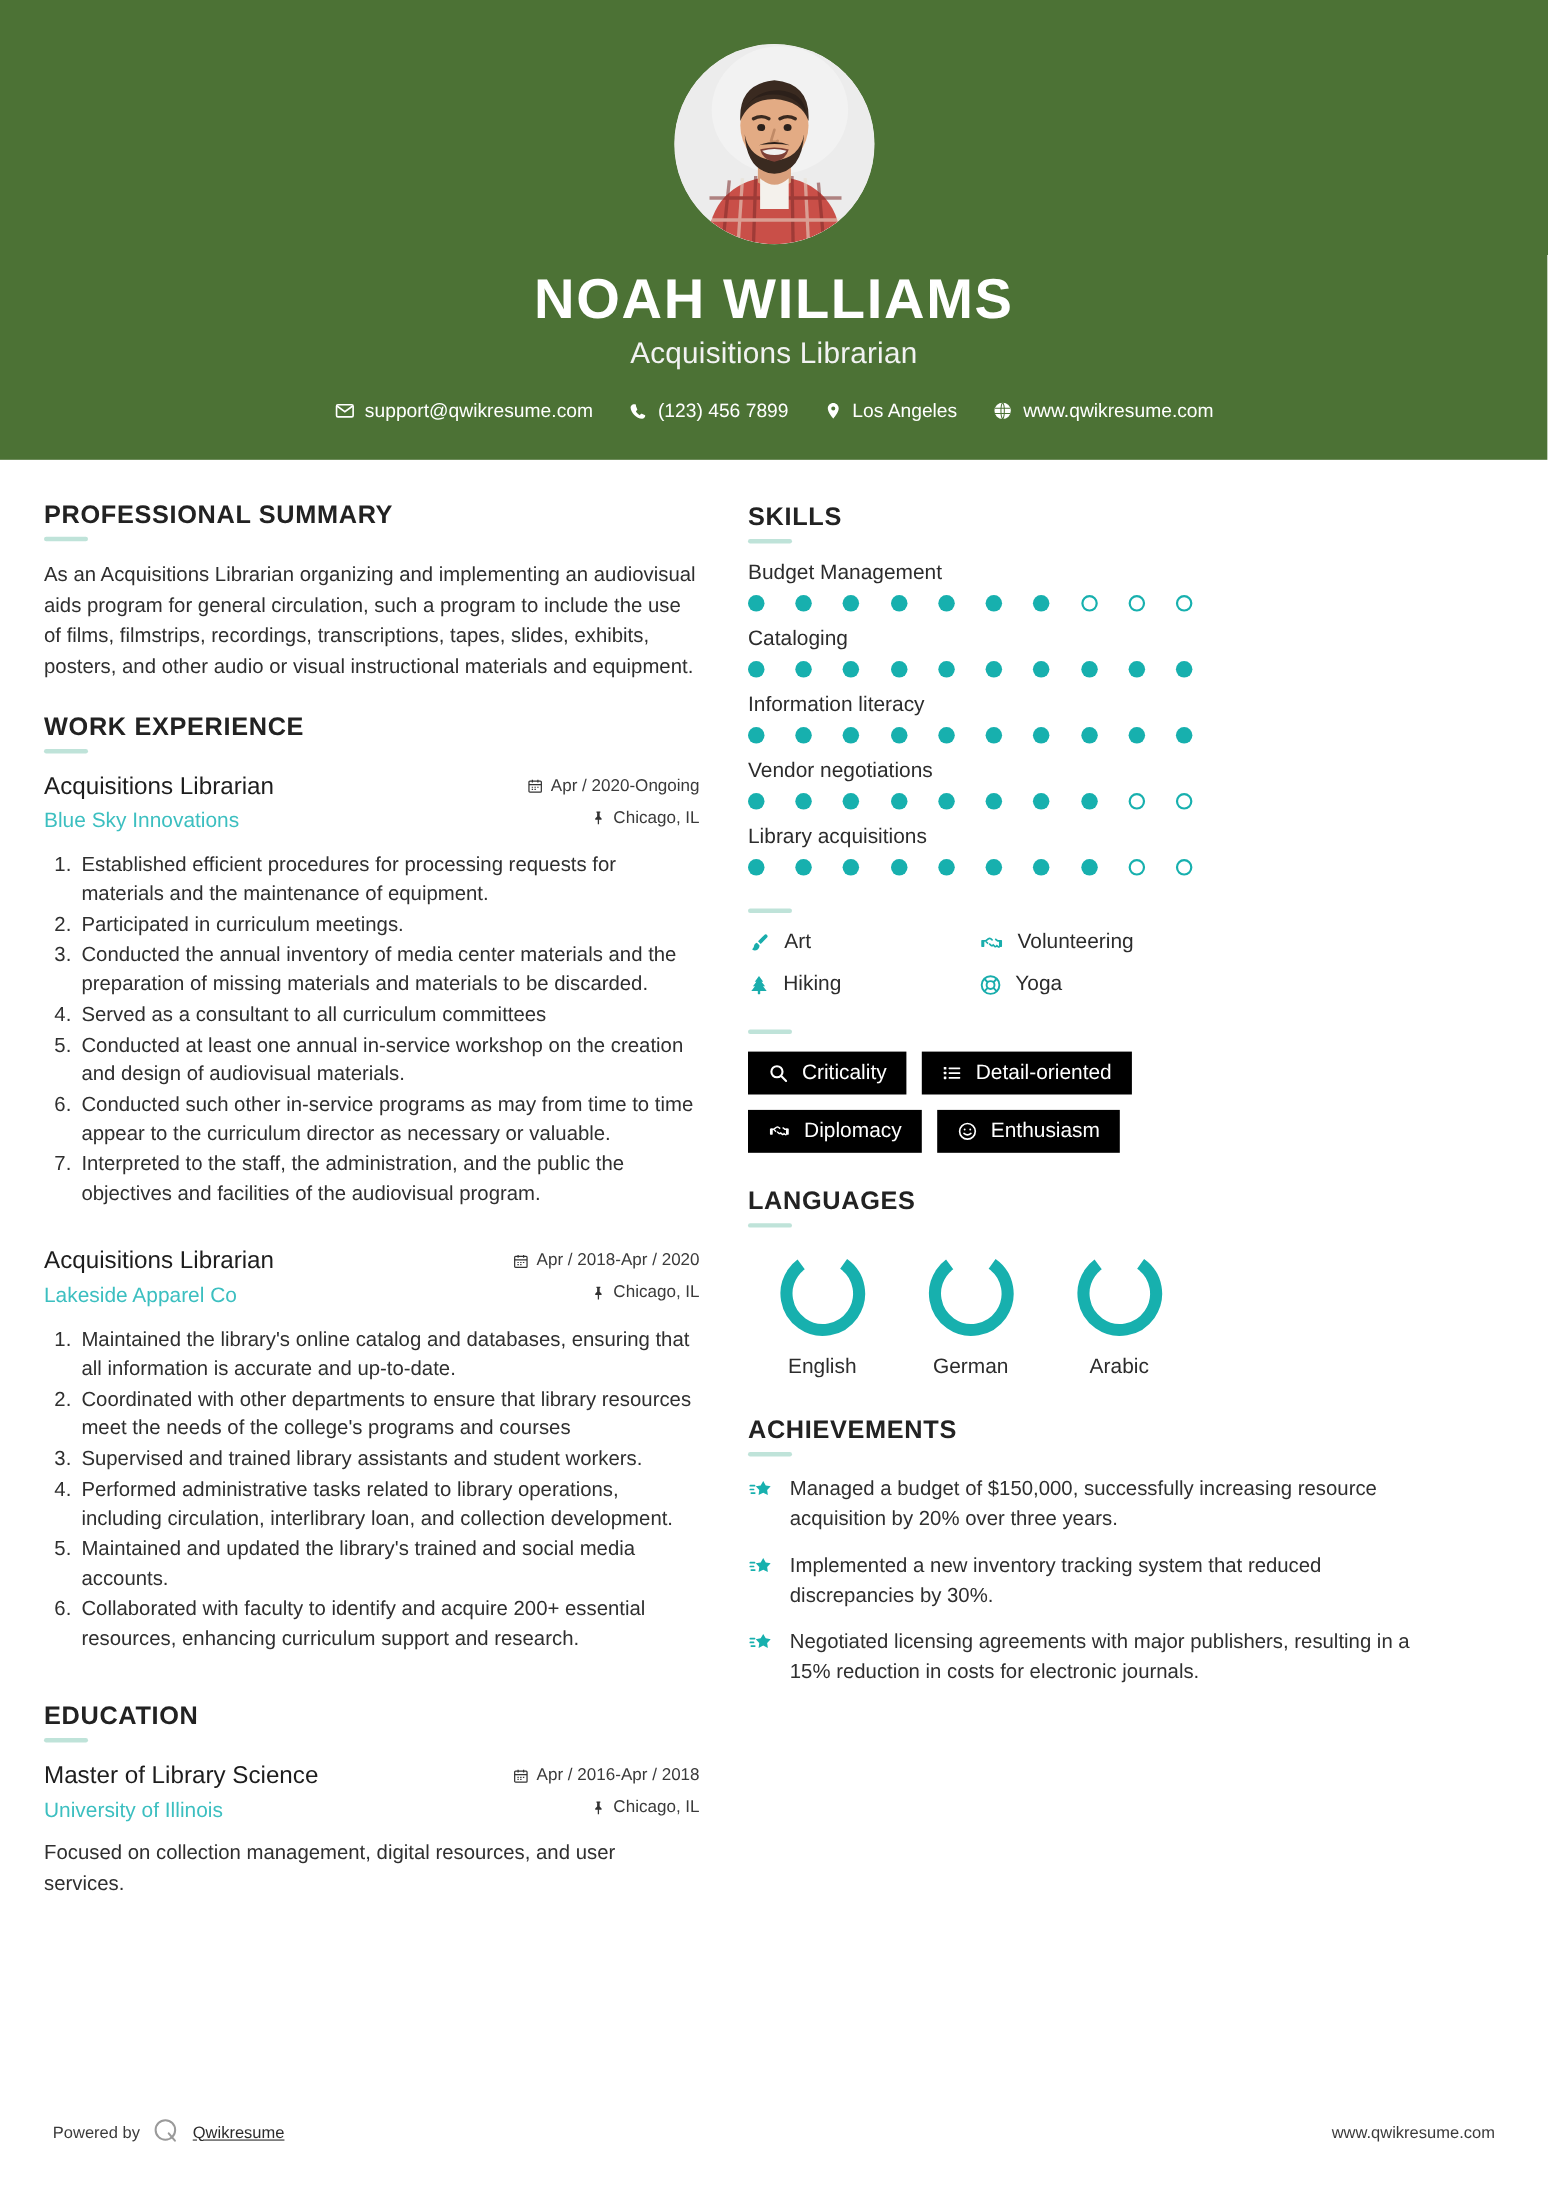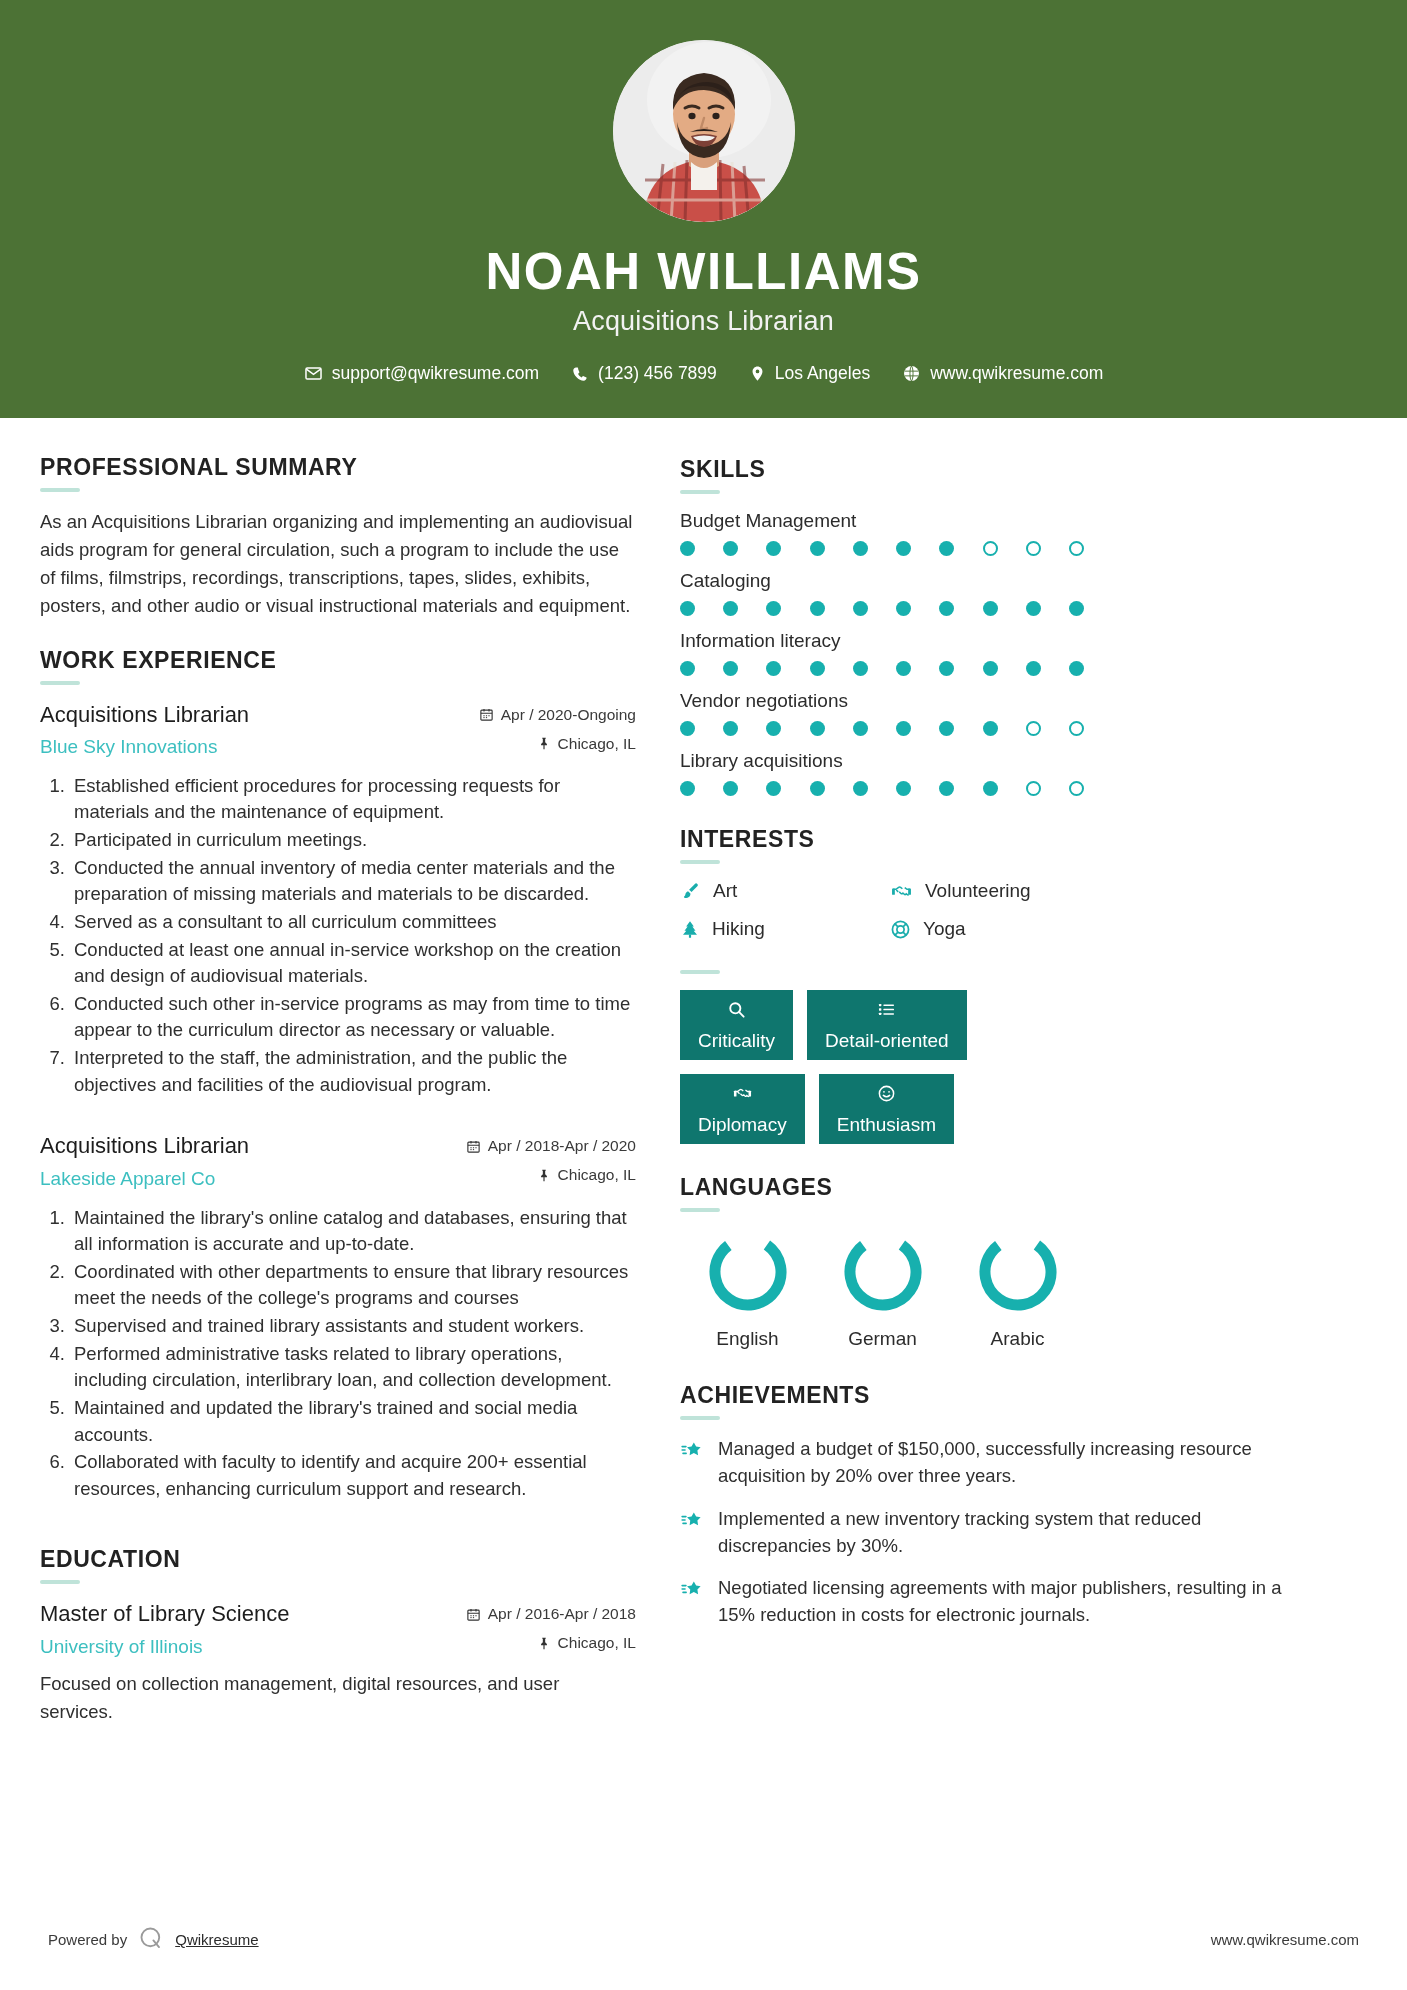--- a/index.html
+++ b/index.html
@@ -171,29 +171,28 @@
   .interest svg { display: block; flex: 0 0 auto; }
 
   
   .strengths {
     display: flex;
     flex-wrap: wrap;
     gap: 14px 14px;
     max-width: 420px;
   }
   .badge {
-    background: #0f766e;
+    background: #000000;
     color: #ffffff;
     font-size: 19px;
     padding: 10px 18px;
     display: inline-flex;
     align-items: center;
     gap: 12px;
     line-height: 1;
-    flex-direction: column;
   }
   .badge svg { display: block; }
 
   
   .langs {
     display: flex;
     gap: 0;
     margin-top: 14px;
   }
   .lang {
@@ -548,21 +547,20 @@
                 <span class="dot on"></span>
                 <span class="dot on"></span>
                 <span class="dot off"></span>
                 <span class="dot off"></span>
               </div>
             </div>
           </div>
       </div>
 
       <div class="section" style="margin-top:30px;">
-        <div class="section-title">INTERESTS</div>
         <div class="rule"></div>
         <div class="interest-grid">
           <div class="interest">
             <span>
               <svg width="21" height="21" viewBox="0 0 24 24" fill="#19adac">
                 <path d="M19.8 3.3 c-.8-.8-2-.8-2.8 0 l-6.6 6.6 2.8 2.8 6.6-6.6 c.8-.8 .8-2 0-2.8 Z"></path>
                 <path d="M9.2 11.6 c-1.6 .5-2.8 1.9-3 3.6 -.1 1-.6 1.9-1.4 2.5 -.5 .4-.3 1.2 .3 1.4 1.7 .6 3.6 .4 5-.7 1.3-1 2-2.6 1.8-4.2 l-2.7-2.6 Z"></path>
               </svg>
             </span>
             <span>Art</span>

